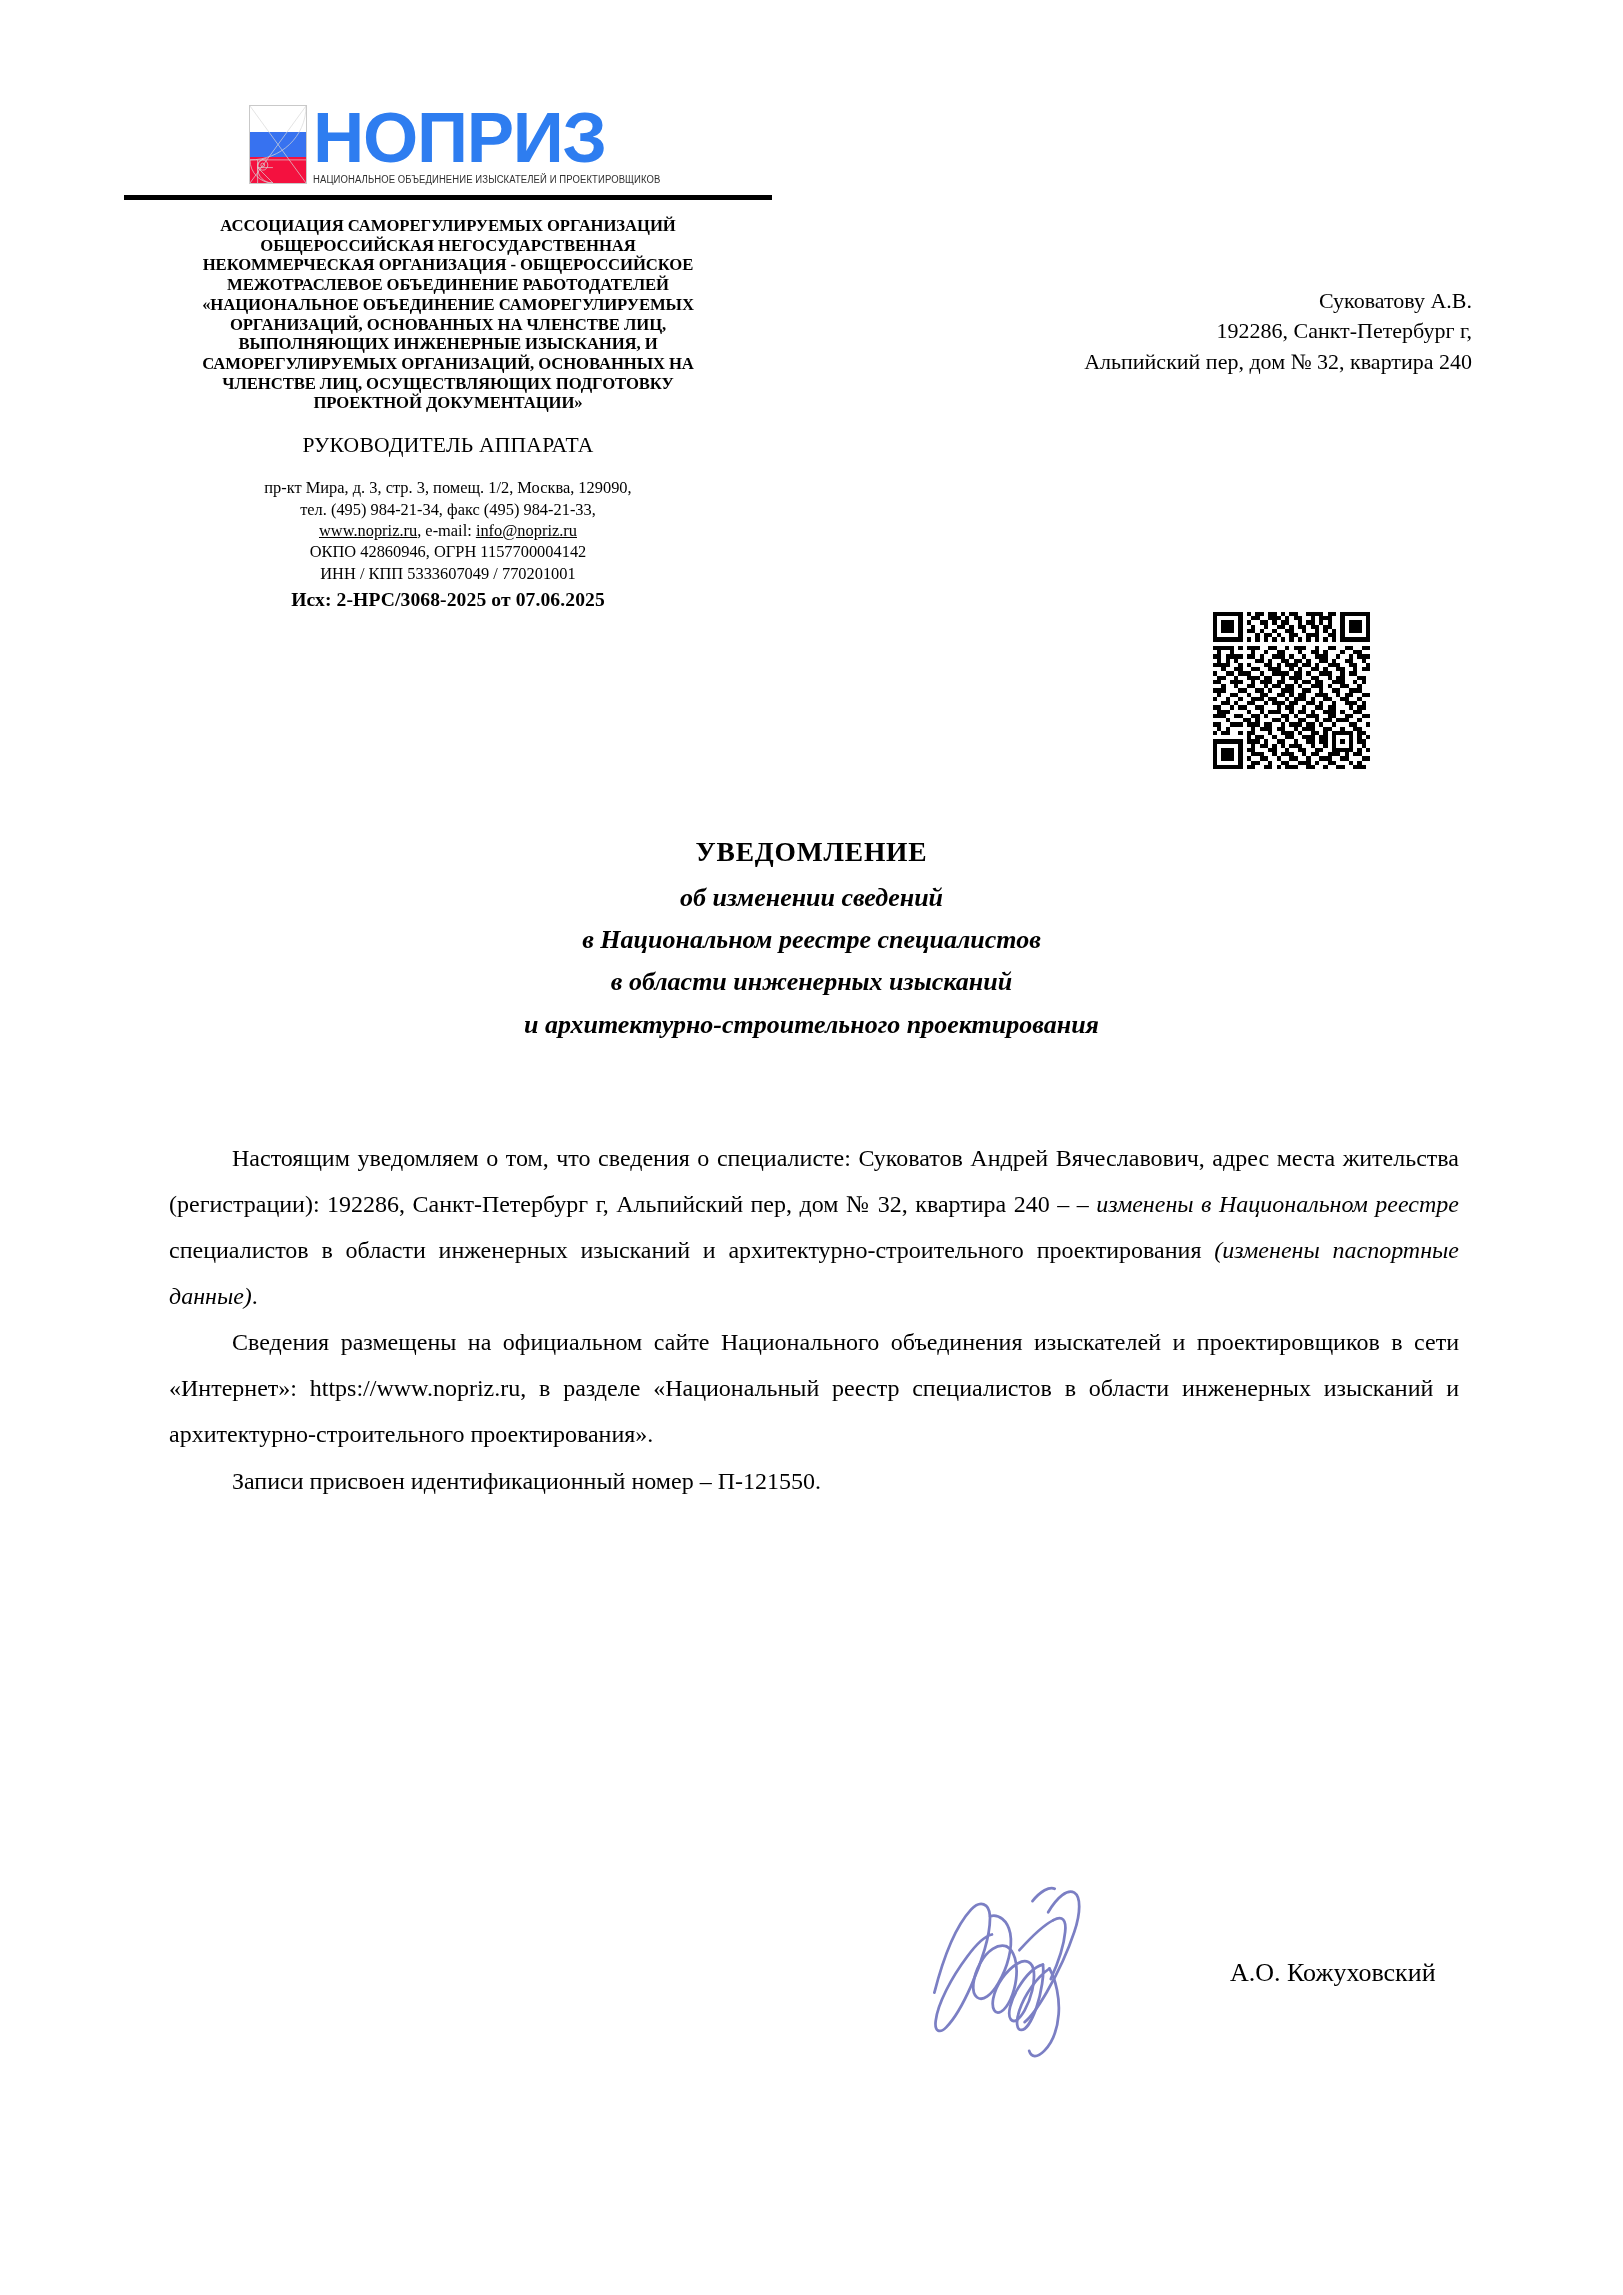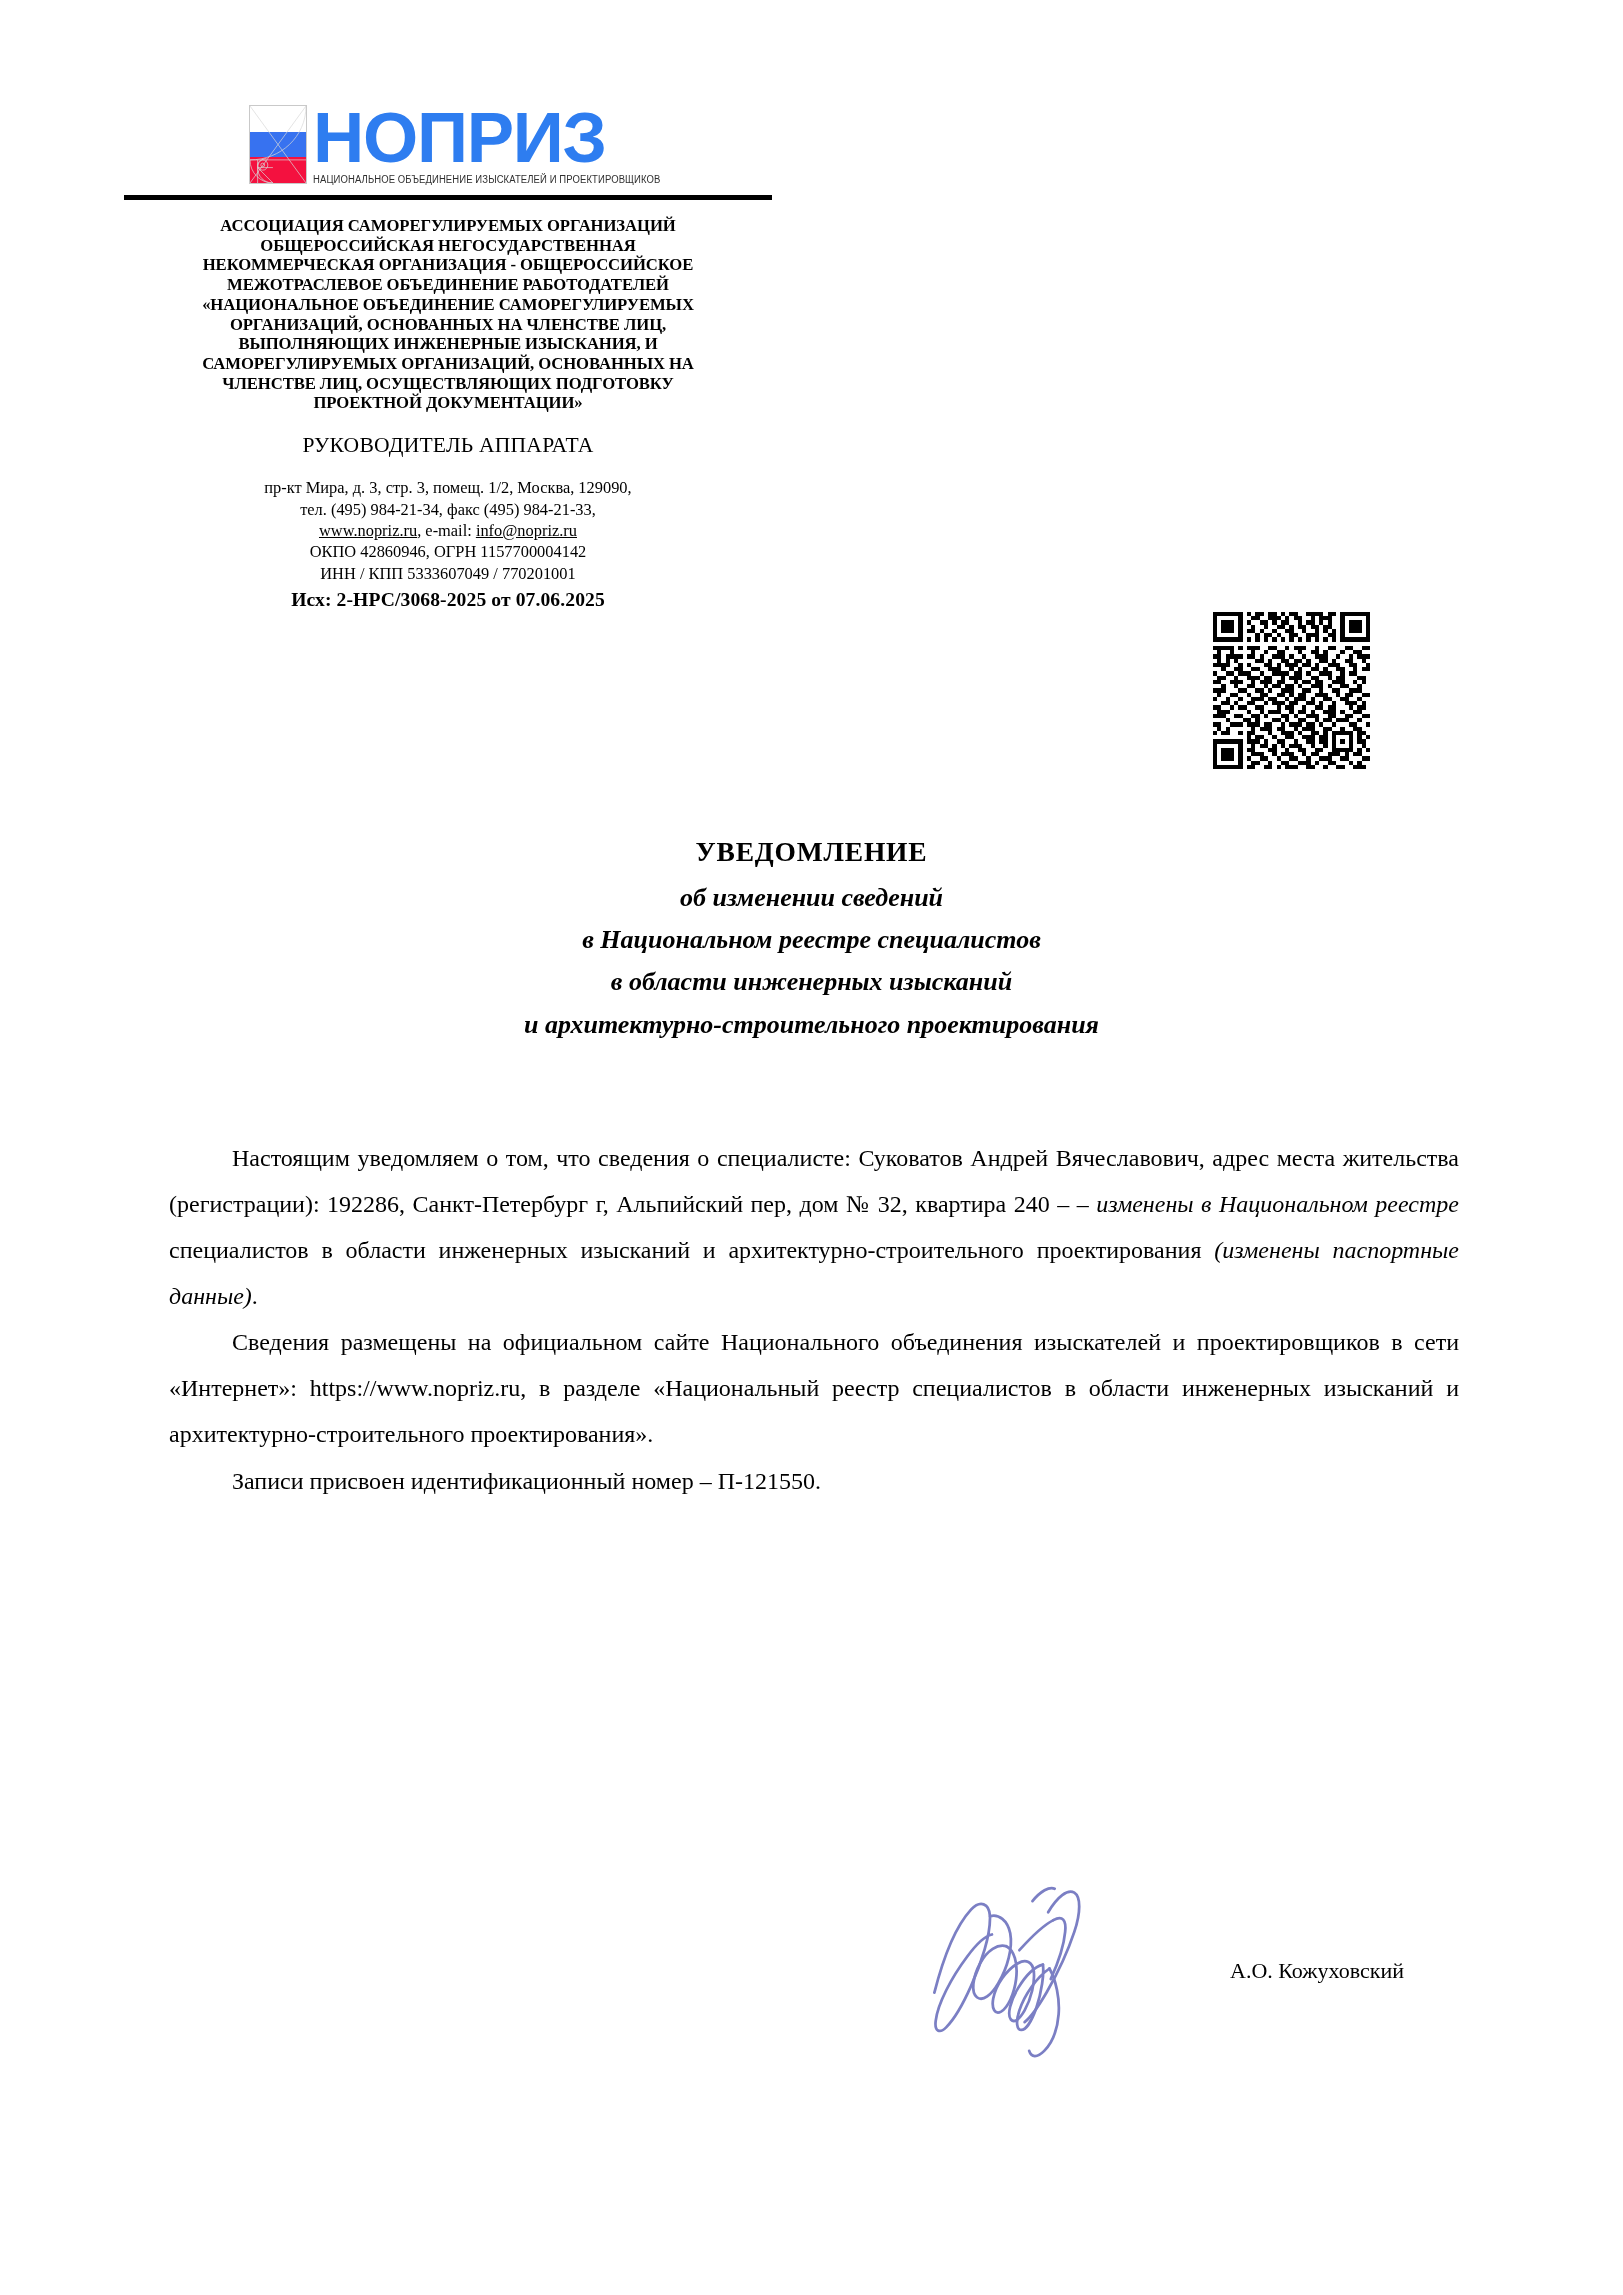--- a/index.html
+++ b/index.html
@@ -189,21 +189,21 @@
     left: 0;
     top: 0;
     width: 340px;
     height: 216px;
   }
   .sign-scribble svg { display:block; width:100%; height:100%; }
   .sign-name {
     position: absolute;
     left: 327px;
     top: 106px;
-    font-size: 22px;
+    font-size: 26px;
     white-space: nowrap;
   }
 </style>
 </head>
 <body>
 
 <div class="page">
 
   <div class="letterhead">
 
@@ -256,20 +256,25 @@
       <div>пр-кт Мира, д. 3, стр. 3, помещ. 1/2, Москва, 129090,</div>
       <div>тел. (495) 984-21-34, факс (495) 984-21-33,</div>
       <div><span class="u">www.nopriz.ru</span><span>, e-mail: </span><span class="u">info@nopriz.ru</span></div>
       <div>ОКПО 42860946, ОГРН 1157700004142</div>
       <div>ИНН / КПП 5333607049 / 770201001</div>
     </div>
 
     <div class="ref-line">Исх: 2-НРС/3068-2025 от 07.06.2025</div>
   </div>
 
+  <div class="addressee">
+    <div>Суковатову А.В.</div>
+    <div>192286, Санкт-Петербург г,</div>
+    <div>Альпийский пер, дом № 32, квартира 240</div>
+  </div>
 
   <div class="qr-wrap">
     <svg viewBox="0 0 37 37" shape-rendering="crispEdges">
       <rect width="37" height="37" fill="#ffffff"></rect>
       <g fill="#000000">
 
         <rect x="0" y="0" width="7" height="1"></rect>
           <rect x="0" y="6" width="7" height="1"></rect>
         <rect x="0" y="0" width="1" height="7"></rect>
           <rect x="6" y="0" width="1" height="7"></rect>

